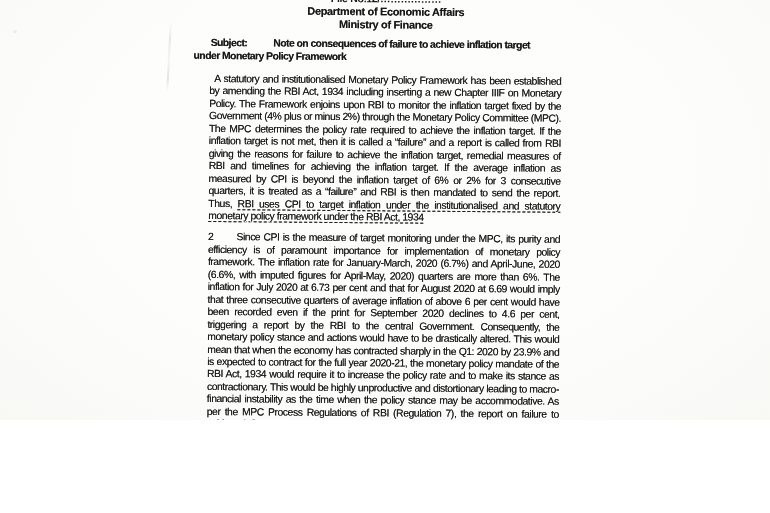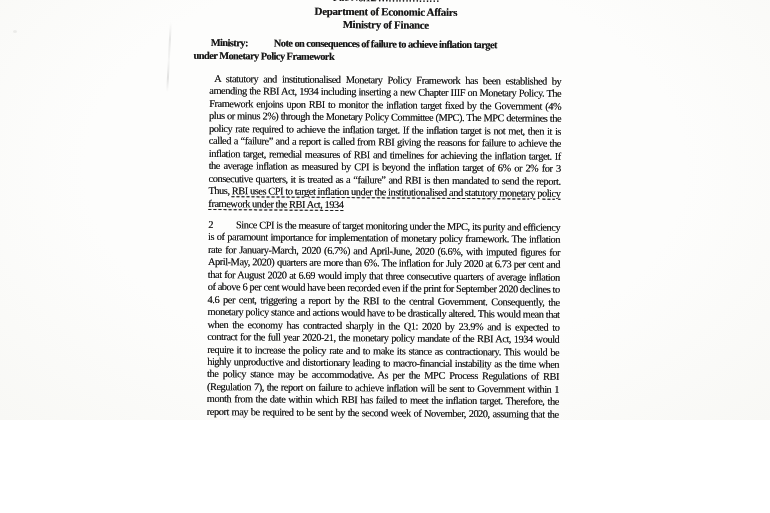--- a/index.html
+++ b/index.html
@@ -6,21 +6,21 @@
     margin: 0;
     padding: 0;
     background: #ffffff;
   }
   .page {
     position: relative;
     width: 770px;
     height: 420px;
     overflow: hidden;
     background: radial-gradient(ellipse at 50% 40%, #fdfdfc 55%, #f8f8f5 100%);
-    font-family: Liberation Serif, serif;
+    font-family: Liberation Sans, sans-serif;
     color: #181818;
   }
   
   .artifact-vline {
     position: absolute;
     left: 168px;
     top: 22px;
     width: 2px;
     height: 70px;
     transform: rotate(3deg);
@@ -110,20 +110,20 @@
   <div class="artifact-dot"></div>
 
   <div class="doc">
 
     <div class="file-line">File No.12/………………</div>
 
     <p class="hdr first">Department of Economic Affairs</p>
 
     <p class="hdr">Ministry of Finance</p>
 
-    <p class="subject"><span class="sub-first"><span>Ministry:</span><span class="sub-gap"></span><span>Note on consequences of failure to achieve inflation target</span></span><br><span>under Monetary Policy Framework</span></p>
+    <p class="subject"><span class="sub-first"><span>Subject:</span><span class="sub-gap"></span><span>Note on consequences of failure to achieve inflation target</span></span><br><span>under Monetary Policy Framework</span></p>
 
     <p class="para para1"><span>A statutory and institutionalised Monetary Policy Framework has been established by amending the RBI Act, 1934 including inserting a new Chapter IIIF on Monetary Policy. The Framework enjoins upon RBI to monitor the inflation target fixed by the Government (4% plus or minus 2%) through the Monetary Policy Committee (MPC). The MPC determines the policy rate required to achieve the inflation target. If the inflation target is not met, then it is called a “failure” and a report is called from RBI giving the reasons for failure to achieve the inflation target, remedial measures of RBI and timelines for achieving the inflation target. If the average inflation as measured by CPI is beyond the inflation target of 6% or 2% for 3 consecutive quarters, it is treated as a “failure” and RBI is then mandated to send the report. Thus, </span><span class="underlined">RBI uses CPI to target inflation under the institutionalised and statutory monetary policy framework under the RBI Act, 1934</span></p>
 
     <p class="para para2"><span>2</span><span class="num-gap"></span><span>Since CPI is the measure of target monitoring under the MPC, its purity and efficiency is of paramount importance for implementation of monetary policy framework. The inflation rate for January-March, 2020 (6.7%) and April-June, 2020 (6.6%, with imputed figures for April-May, 2020) quarters are more than 6%. The inflation for July 2020 at 6.73 per cent and that for August 2020 at 6.69 would imply that three consecutive quarters of average inflation of above 6 per cent would have been recorded even if the print for September 2020 declines to 4.6 per cent, triggering a report by the RBI to the central Government. Consequently, the monetary policy stance and actions would have to be drastically altered. This would mean that when the economy has contracted sharply in the Q1: 2020 by 23.9% and is expected to contract for the full year 2020-21, the monetary policy mandate of the RBI Act, 1934 would require it to increase the policy rate and to make its stance as contractionary. This would be highly unproductive and distortionary leading to macro-financial instability as the time when the policy stance may be accommodative. As per the MPC Process Regulations of RBI (Regulation 7), the report on failure to achieve inflation will be sent to Government within 1 month from the date within which RBI has failed to meet the inflation target. Therefore, the report may be required to be sent by the second week of November, 2020, assuming that the monthly report of CPI inflation is released in the second week of October, 2020.</span></p>
 
   </div>
 </div>
 
 </body></html>

